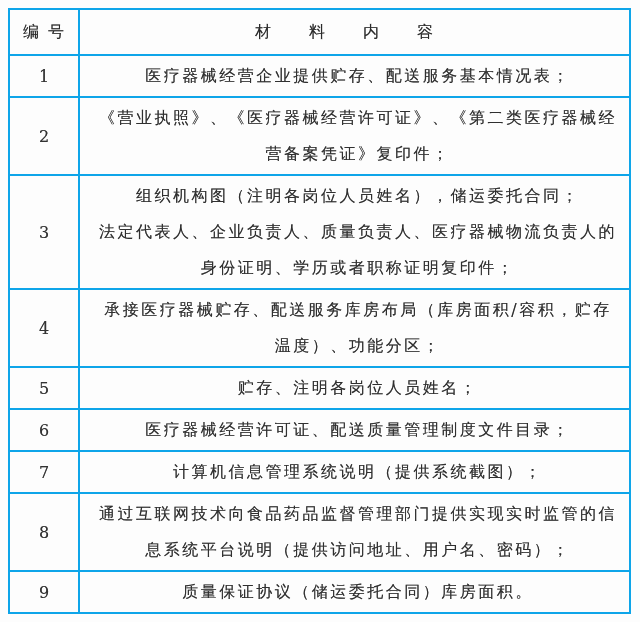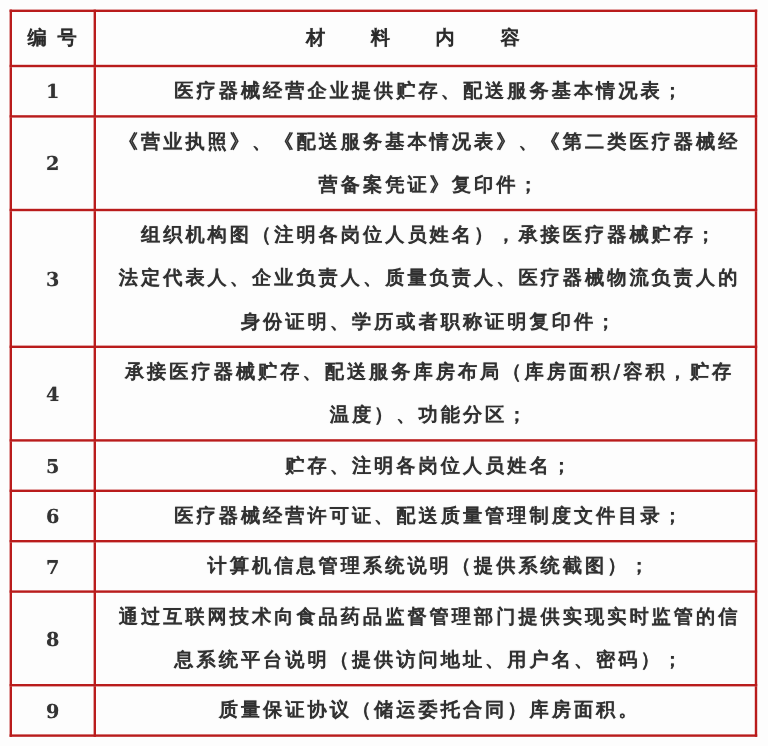--- a/index.html
+++ b/index.html
@@ -24,23 +24,23 @@
   table.materials {
     position: absolute;
     left: 8px;
     top: 8px;
     width: 623px;
     border-collapse: collapse;
     table-layout: fixed;
   }
   table.materials th,
   table.materials td {
-    border: 2px solid #b91c1c;
+    border: 2px solid #0ea5e9;
     vertical-align: middle;
-    font-weight: bold;
+    font-weight: normal;
   }
   col.c-num { width: 70px; }
   
   th.h-num {
     height: 42px;
     font-size: 16px;
     letter-spacing: 9px;
     padding-left: 9px; 
     text-align: center;
     color: #2b2b2b;
@@ -93,27 +93,27 @@
     <tbody>
         <tr>
     <td class="num-cell">1</td>
     <td class="content-cell">
             <div class="para">医疗器械经营企业提供贮存、配送服务基本情况表；</div>
           </td>
   </tr>
         <tr>
     <td class="num-cell">2</td>
     <td class="content-cell">
-            <div class="para">《营业执照》、《配送服务基本情况表》、《第二类医疗器械经营备案凭证》复印件；</div>
+            <div class="para">《营业执照》、《医疗器械经营许可证》、《第二类医疗器械经营备案凭证》复印件；</div>
           </td>
   </tr>
         <tr>
     <td class="num-cell">3</td>
     <td class="content-cell">
-            <div class="para">组织机构图（注明各岗位人员姓名），承接医疗器械贮存；</div>
+            <div class="para">组织机构图（注明各岗位人员姓名），储运委托合同；</div>
             <div class="para">法定代表人、企业负责人、质量负责人、医疗器械物流负责人的身份证明、学历或者职称证明复印件；</div>
           </td>
   </tr>
         <tr>
     <td class="num-cell">4</td>
     <td class="content-cell">
             <div class="para">承接医疗器械贮存、配送服务库房布局（库房面积/容积，贮存温度）、功能分区；</div>
           </td>
   </tr>
         <tr>

